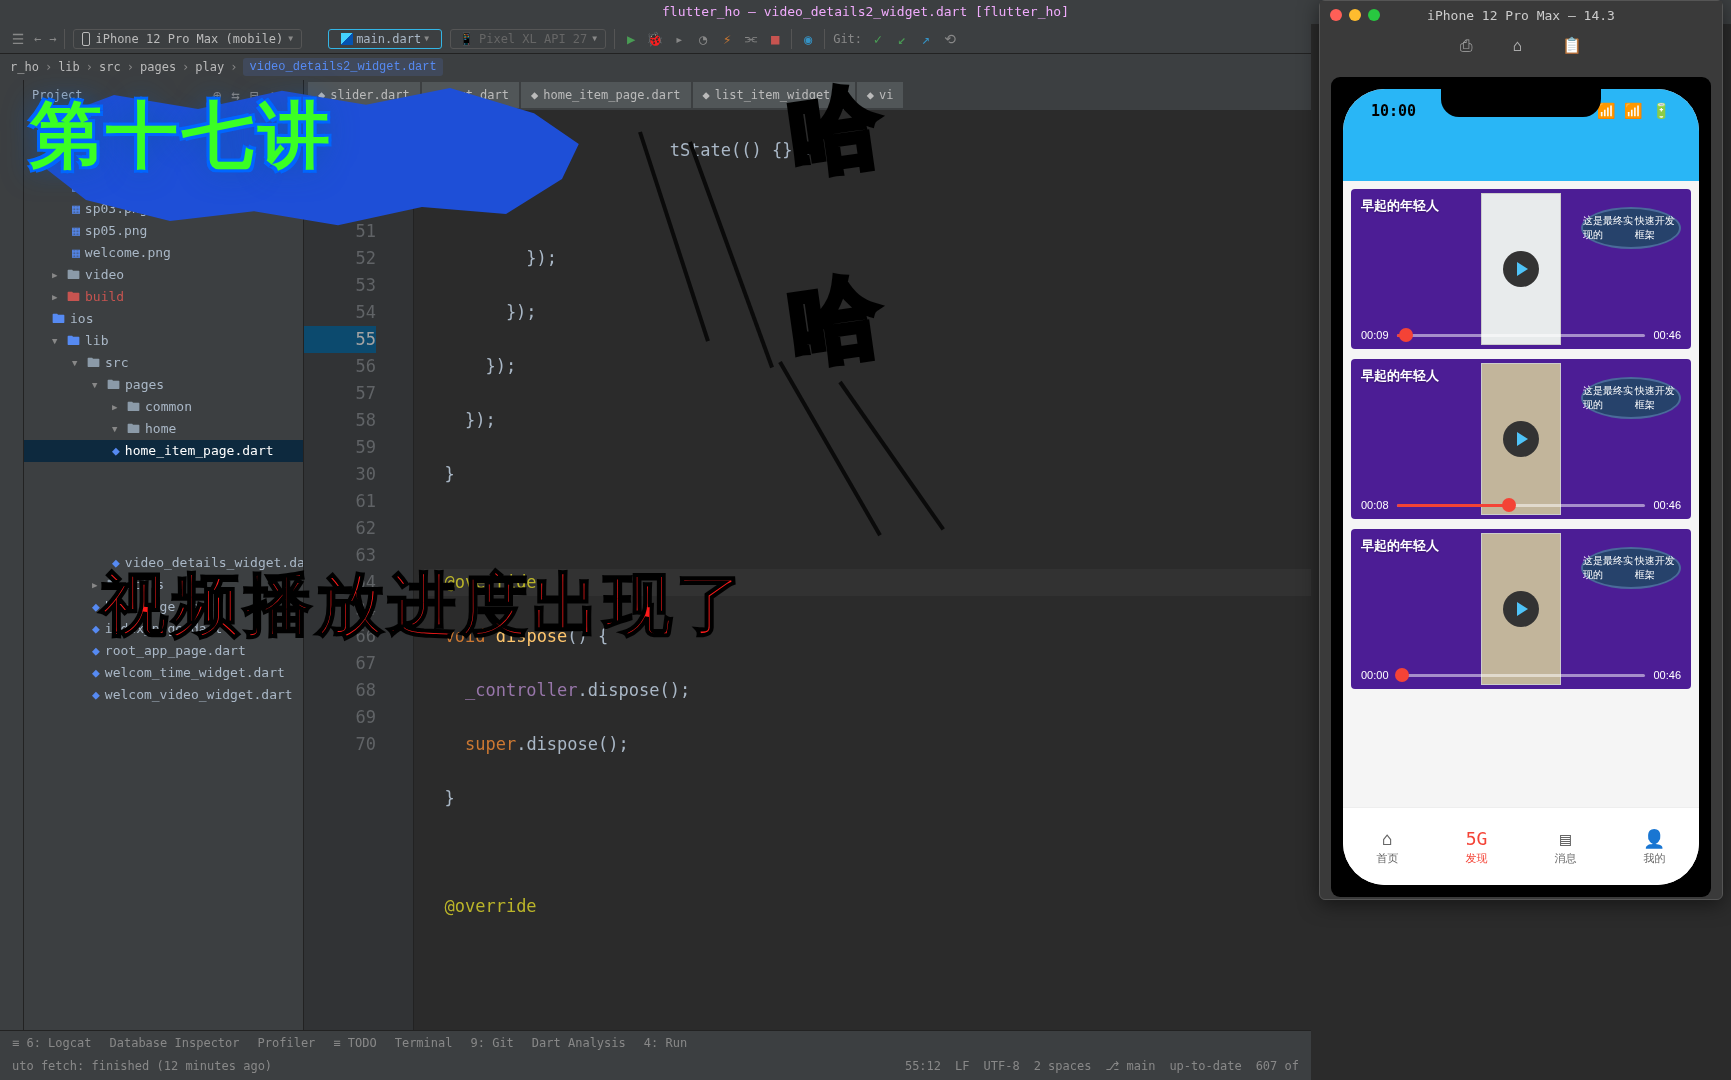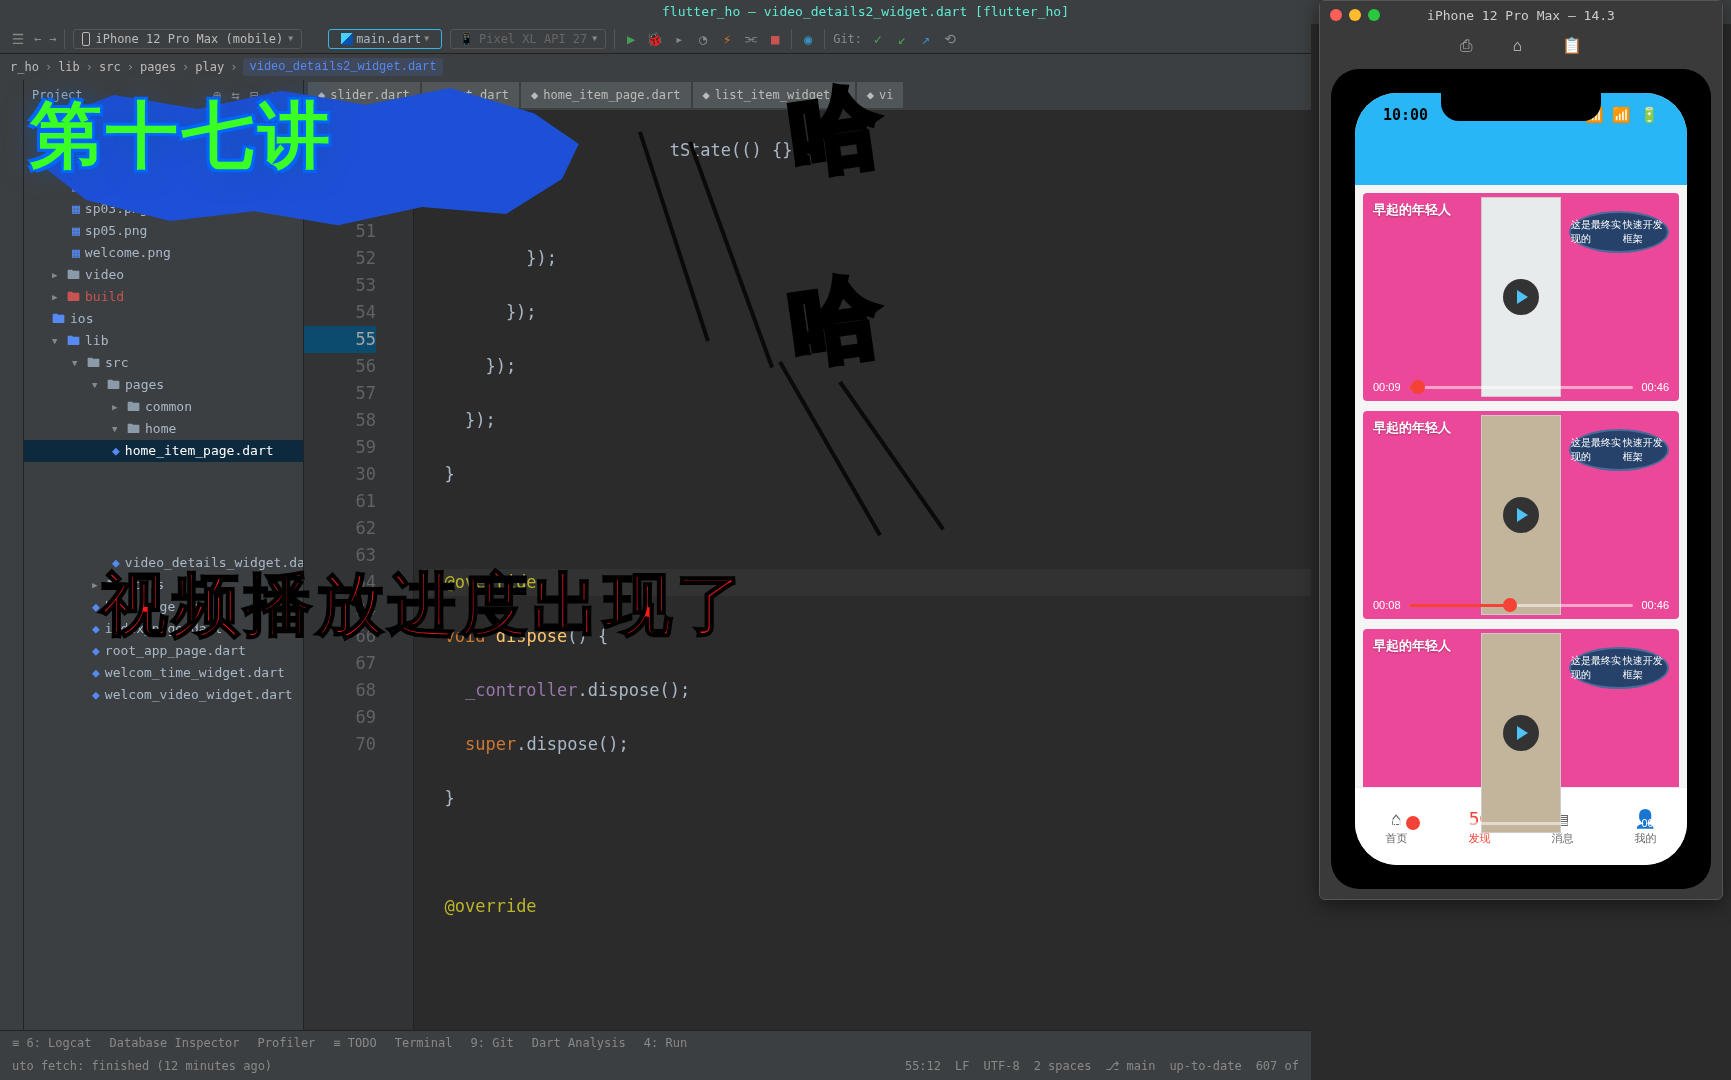--- a/index.html
+++ b/index.html
@@ -1,19 +1,19 @@
 <!DOCTYPE html>
 <html><head>
 <meta charset="utf-8">
 <style>
 * { margin:0; padding:0; box-sizing:border-box; font-family:Menlo,Consolas,monospace; }
 body { background:#2b2b2b; color:#a9b7c6; width:1731px; height:1080px; overflow:hidden; position:relative; }
 
 
-.window-title { position:absolute; top:0; left:0; right:0; height:24px; text-align:center; font-size:13px; color:#5eead4; line-height:24px; background:#3c3f41; }
+.window-title { position:absolute; top:0; left:0; right:0; height:24px; text-align:center; font-size:13px; color:#f0abfc; line-height:24px; background:#3c3f41; }
 .toolbar { position:absolute; top:24px; left:0; right:420px; height:30px; background:#3c3f41; display:flex; align-items:center; gap:8px; padding:0 10px; font-size:12px; border-bottom:1px solid #222; }
 .toolbar .sep { width:1px; height:20px; background:#555; }
 .device-sel { background:#3c3f41; border:1px solid #555; border-radius:3px; padding:2px 8px; display:flex; align-items:center; gap:5px; color:#bbb; }
 .device-sel .phone-ic { width:8px; height:14px; border:1px solid #bbb; border-radius:2px; }
 .chev { font-size:8px; color:#888; }
 .main-sel { border:1px solid #33b5e5; border-radius:3px; padding:2px 12px; display:flex; align-items:center; gap:3px;margin-left:18px; }
 .flutter-ic { width:12px;height:12px; background:linear-gradient(135deg,#44d1fd 50%,#0553b1 50%); }
 .pixel-sel { color:#666; }
 .tb-ic { width:16px; height:16px; display:flex; align-items:center; justify-content:center; font-size:14px; }
 .green { color:#499c54; } .red { color:#c75450; } .blue { color:#3592c4; } .orange { color:#cc7832; } .gray { color:#888; }
@@ -58,28 +58,28 @@
 .status .right { display:flex; gap:14px; }
 
 
 .sim { position:absolute; right:8px; top:0; width:404px; height:900px; background:#3a3a3a; border:1px solid #555; border-radius:6px; box-shadow:0 4px 20px rgba(0,0,0,.5); }
 .sim-title { height:28px; background:#3a3a3a; display:flex; align-items:center; justify-content:center; color:#ccc; font-size:13px; position:relative; }
 .sim-dots { position:absolute; left:10px; display:flex; gap:7px; }
 .sim-dots span { width:12px; height:12px; border-radius:50%; }
 .dot-r { background:#ff5f57; } .dot-y { background:#febc2e; } .dot-g { background:#28c840; }
 .sim-tb { height:32px; background:#3a3a3a; display:flex; align-items:center; justify-content:center; gap:40px; color:#aaa; font-size:16px; }
 
-.phone { margin:8px auto; width:380px; height:820px; background:#000; border-radius:28px; padding:24px; position:relative; }
+.phone { margin:16px auto; width:380px; height:820px; background:#000; border-radius:9px; padding:12px; position:relative; }
 .phone-screen { width:100%; height:100%; background:#f5f5f5; border-radius:42px; overflow:hidden; position:relative; }
 .notch { position:absolute; top:0; left:50%; transform:translateX(-50%); width:160px; height:28px; background:#000; border-radius:0 0 18px 18px; z-index:10; }
 .status-bar { height:44px; background:#29b6f6; display:flex; align-items:center; justify-content:space-between; padding:0 28px; color:#000; font-weight:600; font-size:15px; }
 .app-bar { height:48px; background:#29b6f6; }
 .feed { padding:8px; display:flex; flex-direction:column; gap:10px; }
 .card { background:#fff; border-radius:4px; overflow:hidden; }
-.video-area { height:208px; background:#ec4899; position:relative; display:flex; }
+.video-area { height:160px; background:#4c1d95; position:relative; display:flex; }
 .va-label { position:absolute; top:8px; left:10px; color:#fff; font-size:13px; font-weight:600; z-index:5; text-shadow:0 1px 2px rgba(0,0,0,.3); }
 .va-center { position:absolute; left:50%; top:4px; bottom:4px; width:80px; transform:translateX(-50%); background:#e8ebec; border:1px solid #ccc; z-index:2; }
 .play-btn { position:absolute; left:50%; top:50%; transform:translate(-50%,-50%); width:36px; height:36px; border-radius:50%; background:#333; z-index:3; display:flex; align-items:center; justify-content:center; }
 .play-btn::after { content:''; border-left:11px solid #4fc3f7; border-top:7px solid transparent; border-bottom:7px solid transparent; margin-left:3px; }
 .bubble { position:absolute; right:10px; top:18px; width:100px; height:42px; background:#26426b; border-radius:50%; z-index:4; color:#fff; font-size:10px; display:flex; flex-direction:row; align-items:center; justify-content:flex-end; border:2px solid #4a6a9a; }
 .progress { position:absolute; bottom:8px; left:10px; right:10px; display:flex; align-items:center; gap:8px; z-index:5; }
 .progress .time { color:#fff; font-size:11px; font-family:sans-serif; }
 .progress .track { flex:1; height:3px; background:rgba(255,255,255,.5); border-radius:2px; position:relative; }
 .progress .fill { position:absolute; left:0; top:0; bottom:0; background:#f44336; border-radius:2px; }
 .progress .thumb { position:absolute; top:50%; transform:translate(-50%,-50%); width:14px; height:14px; background:#f44336; border-radius:50%; }

